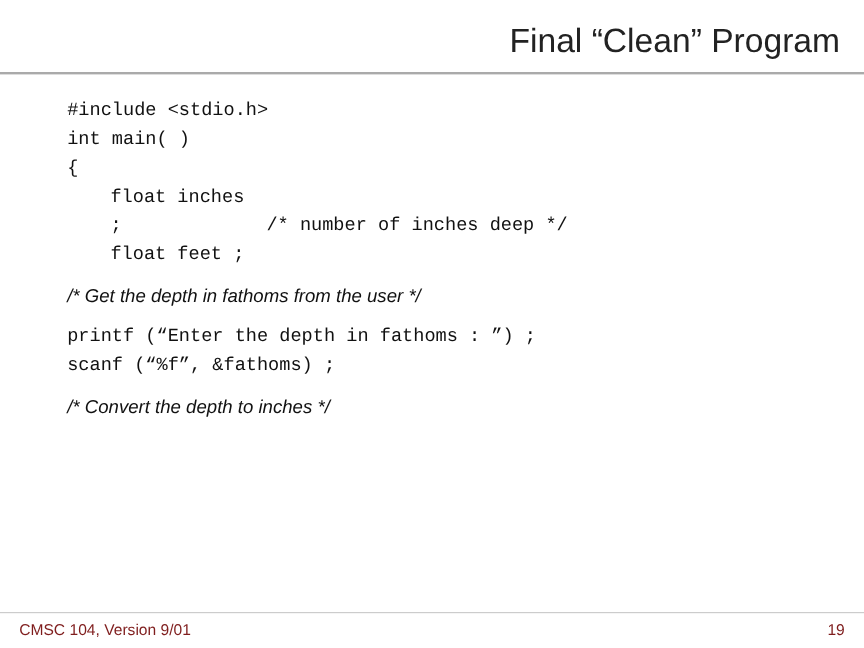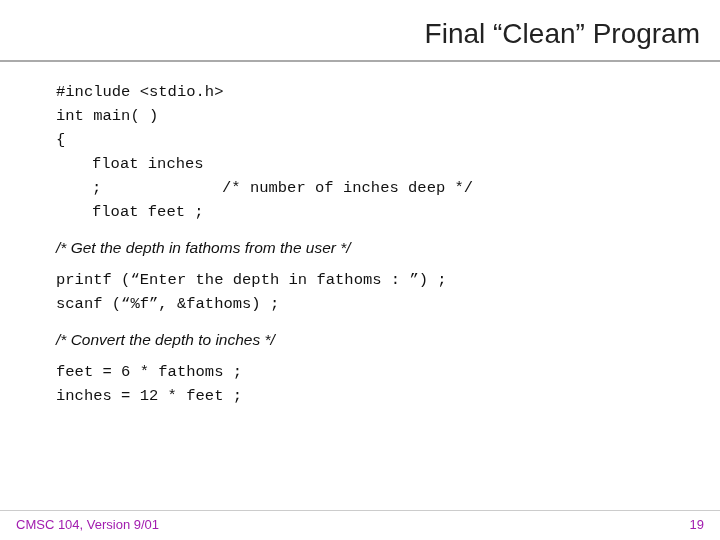--- a/index.html
+++ b/index.html
@@ -89,21 +89,21 @@
       margin-top: 10px;
     }
 
     .slide-footer {
       display: flex;
       justify-content: space-between;
       align-items: center;
       padding: 6px 16px 8px 16px;
       font-family: Arial, Helvetica, sans-serif;
       font-size: 13px;
-      color: #a21caf;
+      color: #7f1d1d;
       border-top: 1px solid #cccccc;
     }
   </style>
 </head>
 <body>
 
 <div class="slide-container">
 
   <div class="slide-title">Final “Clean” Program</div>
 
@@ -127,24 +127,20 @@
 
     <div class="italic-comment section-gap">/* Get the depth in fathoms from the user */</div>
 
     <div class="code-block">
       <div class="normal-line">printf (“Enter the depth in fathoms : ”) ;</div>
       <div class="normal-line">scanf (“%f”, &amp;fathoms) ;</div>
     </div>
 
     <div class="italic-comment section-gap">/* Convert the depth to inches */</div>
 
-    <div class="code-block">
-      <div class="normal-line">feet = 6 * fathoms ;</div>
-      <div class="normal-line">inches = 12 * feet ;</div>
-    </div>
 
   </div>
 
   <div class="slide-footer">
     <span>CMSC 104, Version 9/01</span>
     <span>19</span>
   </div>
 
 </div>
 

